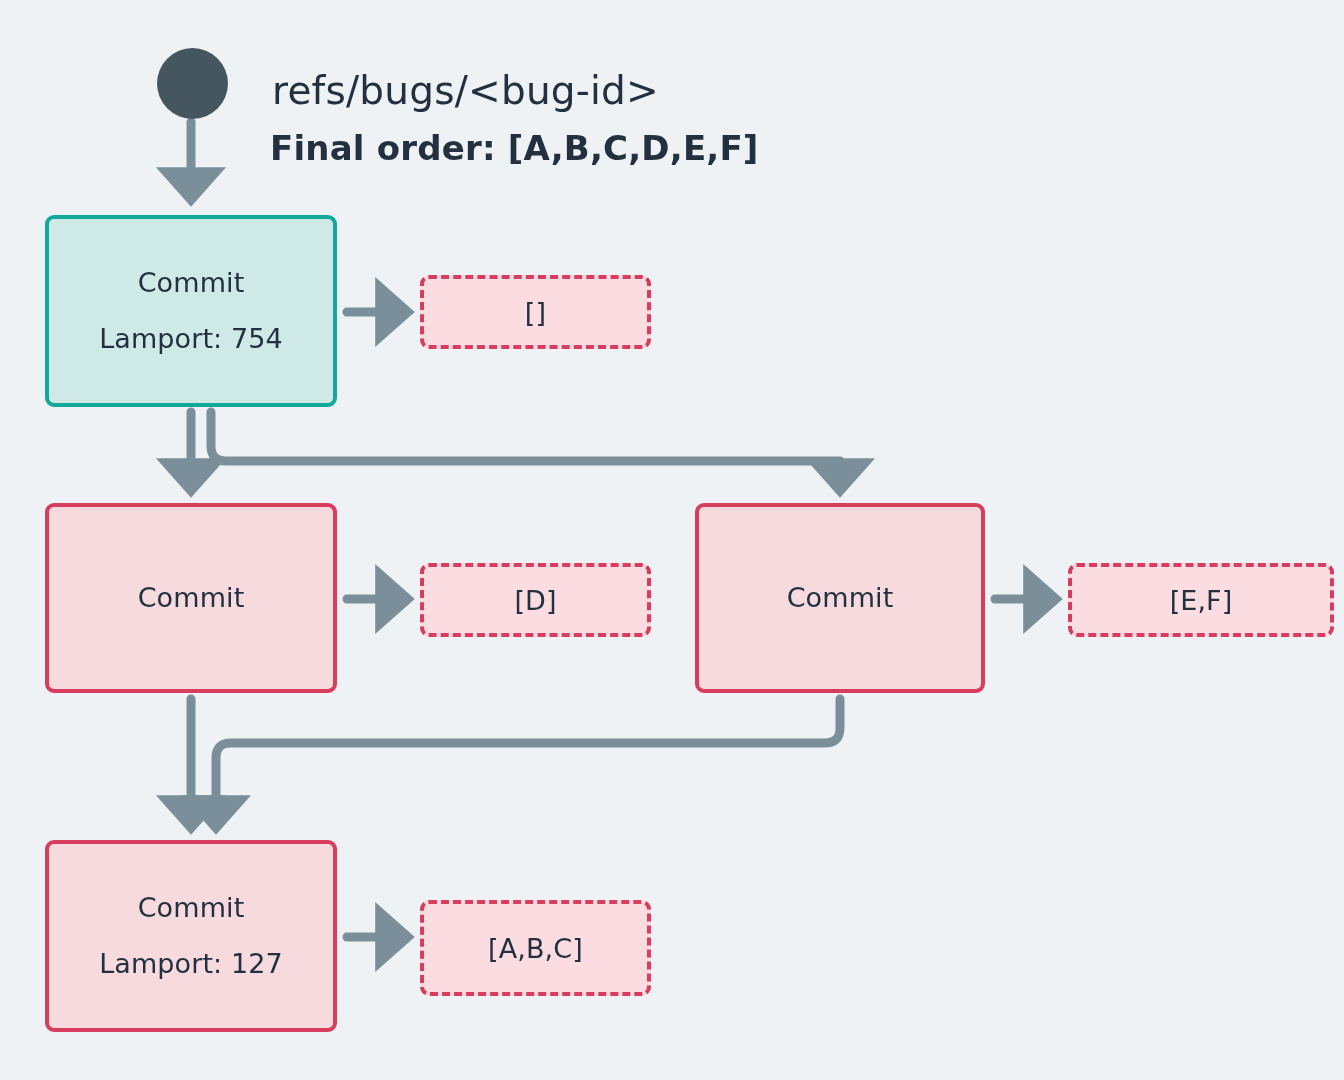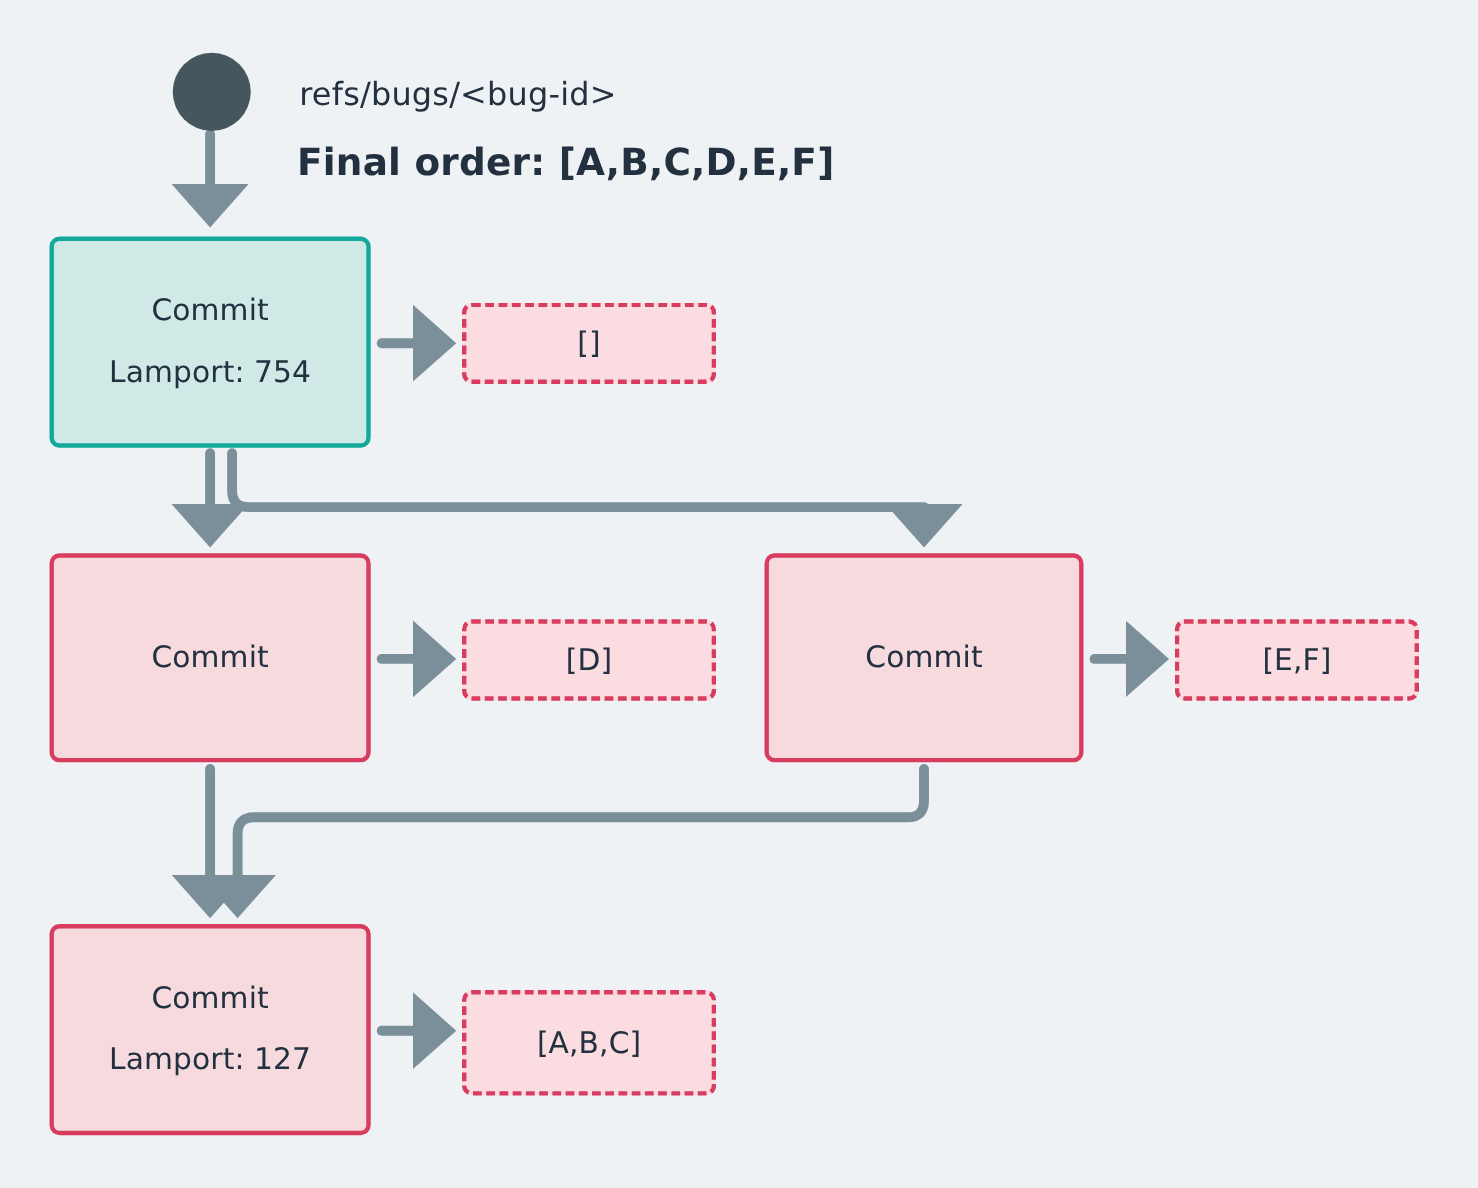--- a/index.html
+++ b/index.html
@@ -69,21 +69,21 @@
     position: absolute;
     border-radius: 50%;
     background: #46565f;
   }
   .hdr {
     position: absolute;
     color: #22303f;
     white-space: nowrap;
   }
   .hdr-ref {
-    font-size: 29px;
+    font-size: 39px;
     letter-spacing: 0.2px;
   }
   .hdr-order {
     font-size: 34px;
     font-weight: bold;
     letter-spacing: 0.2px;
   }
 </style>
 </head>
 <body>
@@ -129,21 +129,21 @@
   <div class="node node-red" style="left:45px; top:503px; width:292px; height:190px;">
     <div>Commit</div>
   </div>
   <div class="badge" style="left:420px; top:563px; width:231px; height:74px;">
     <span>[D]</span>
   </div>
 
   <div class="node node-red" style="left:695px; top:503px; width:290px; height:190px;">
     <div>Commit</div>
   </div>
-  <div class="badge" style="left:1068px; top:563px; width:222px; height:74px;">
+  <div class="badge" style="left:1068px; top:563px; width:266px; height:74px;">
     <span>[E,F]</span>
   </div>
 
   <div class="node node-red" style="left:45px; top:840px; width:292px; height:192px;">
     <div>Commit</div>
     <div>Lamport: 127</div>
   </div>
   <div class="badge" style="left:420px; top:900px; width:231px; height:96px;">
     <span>[A,B,C]</span>
   </div>

